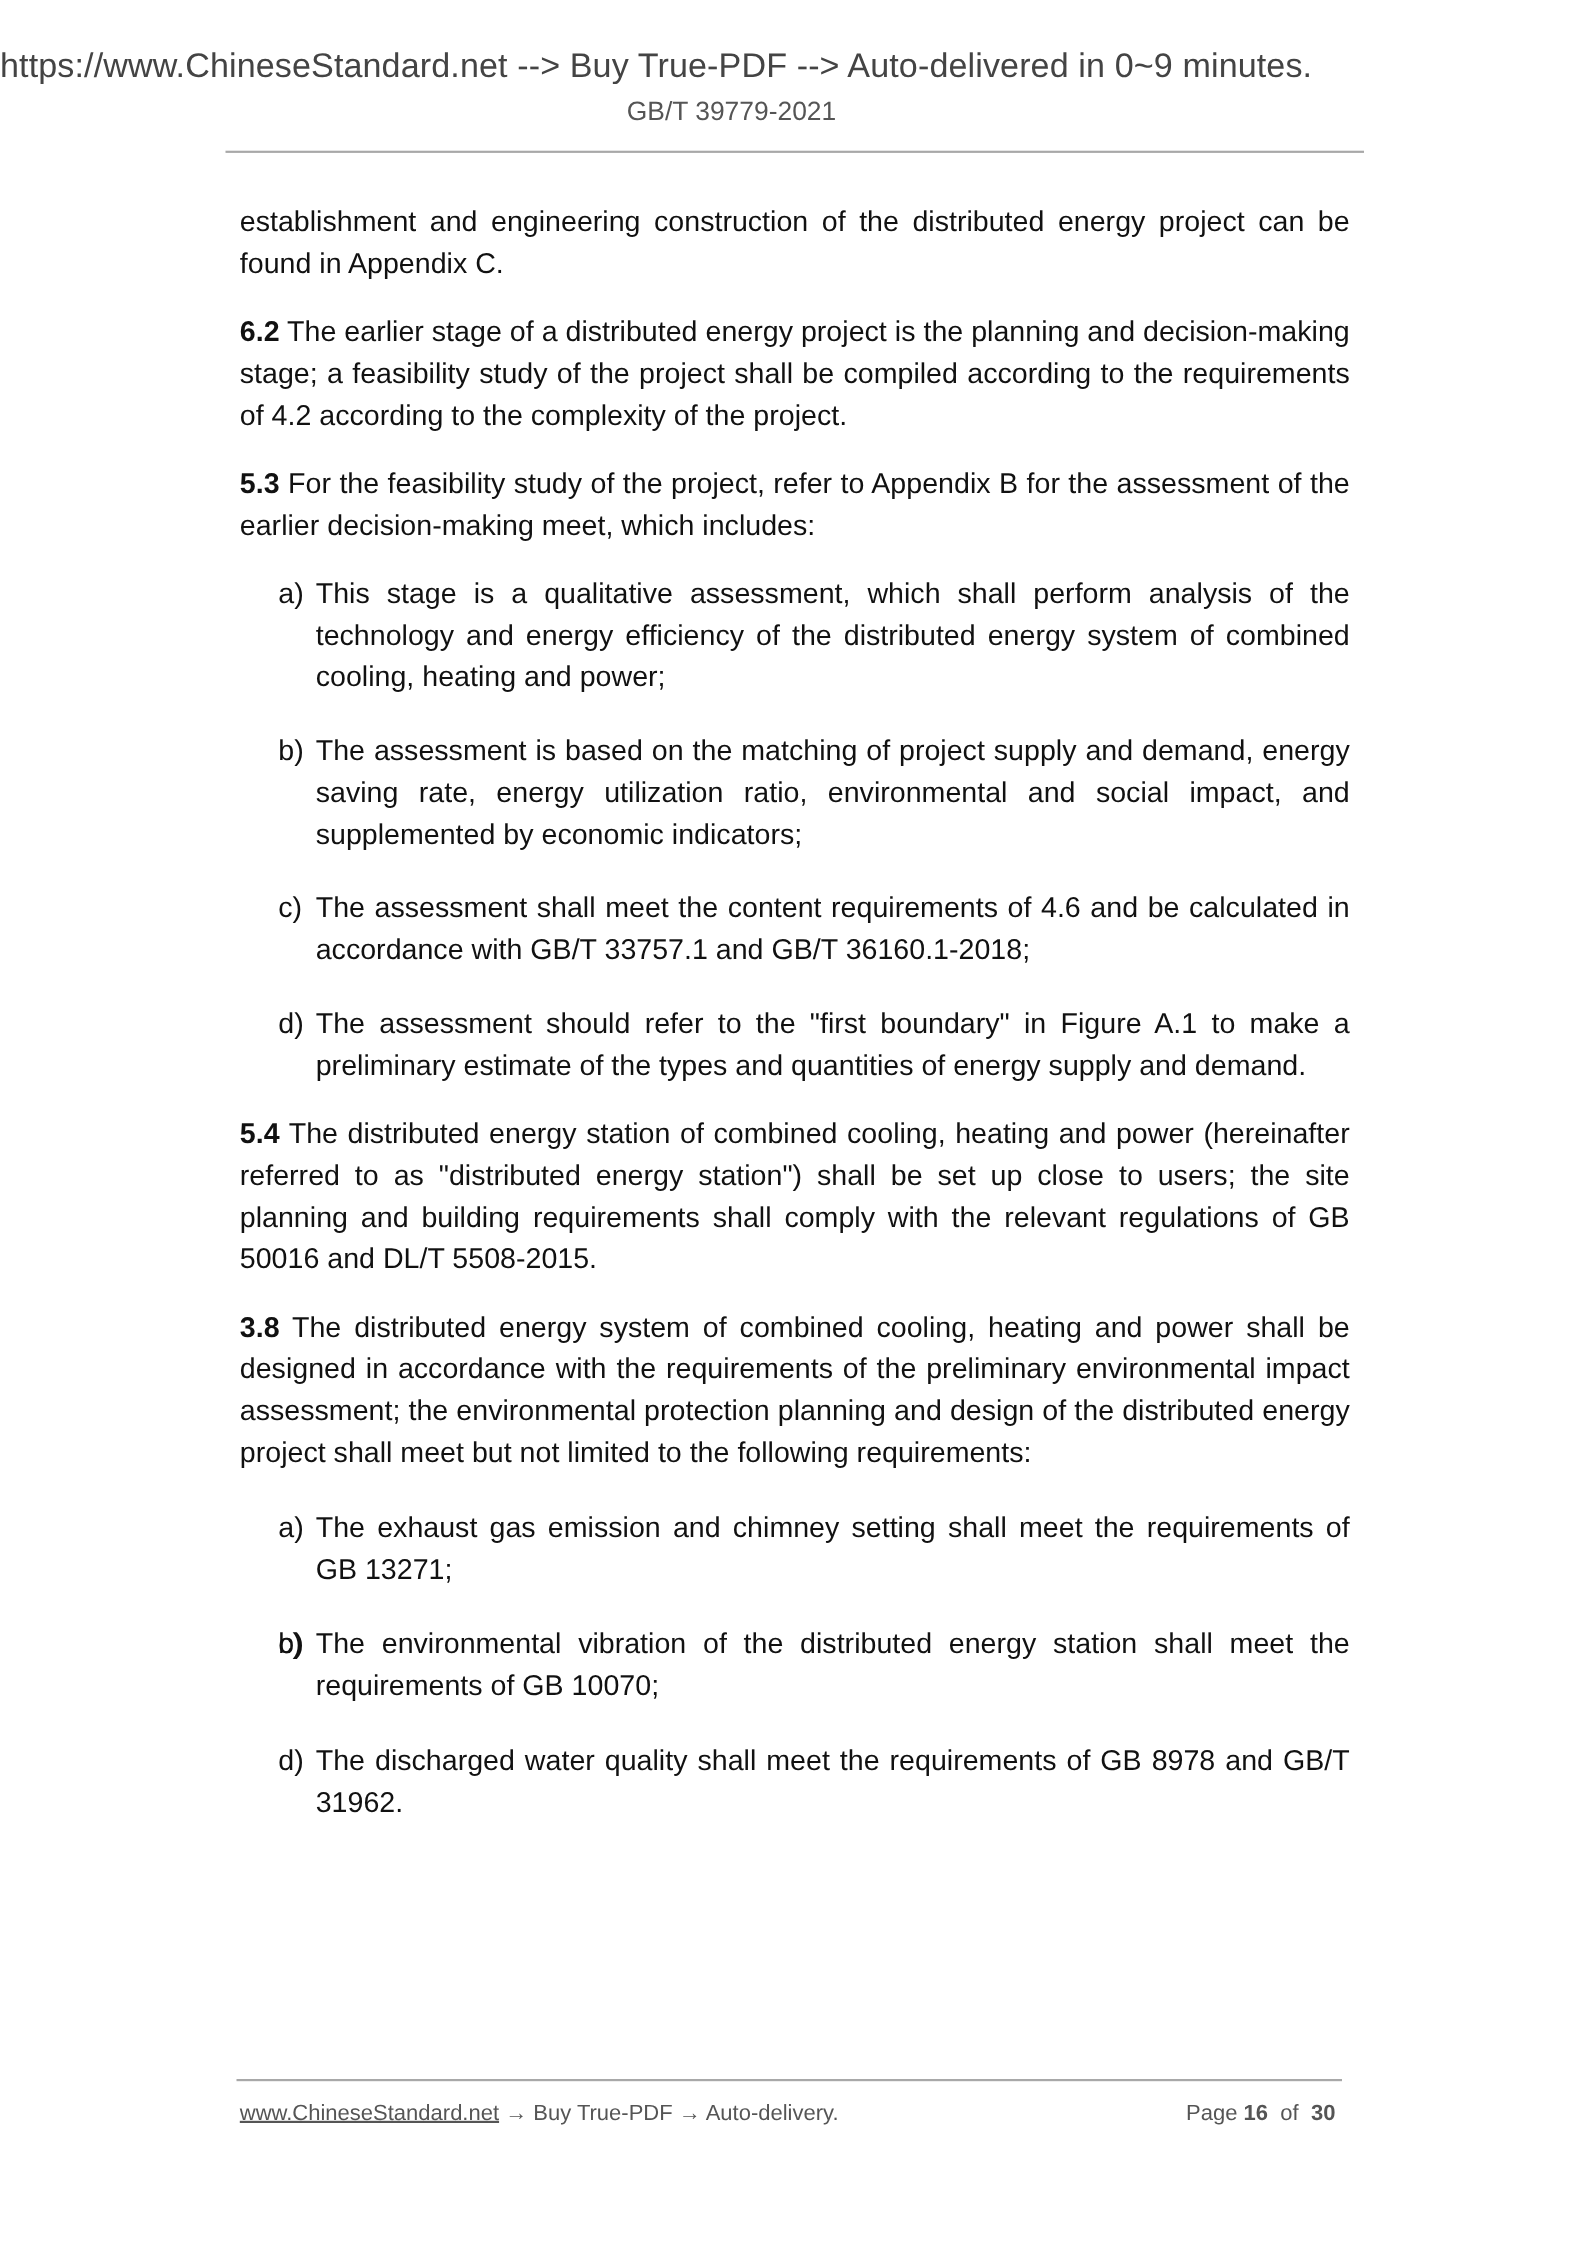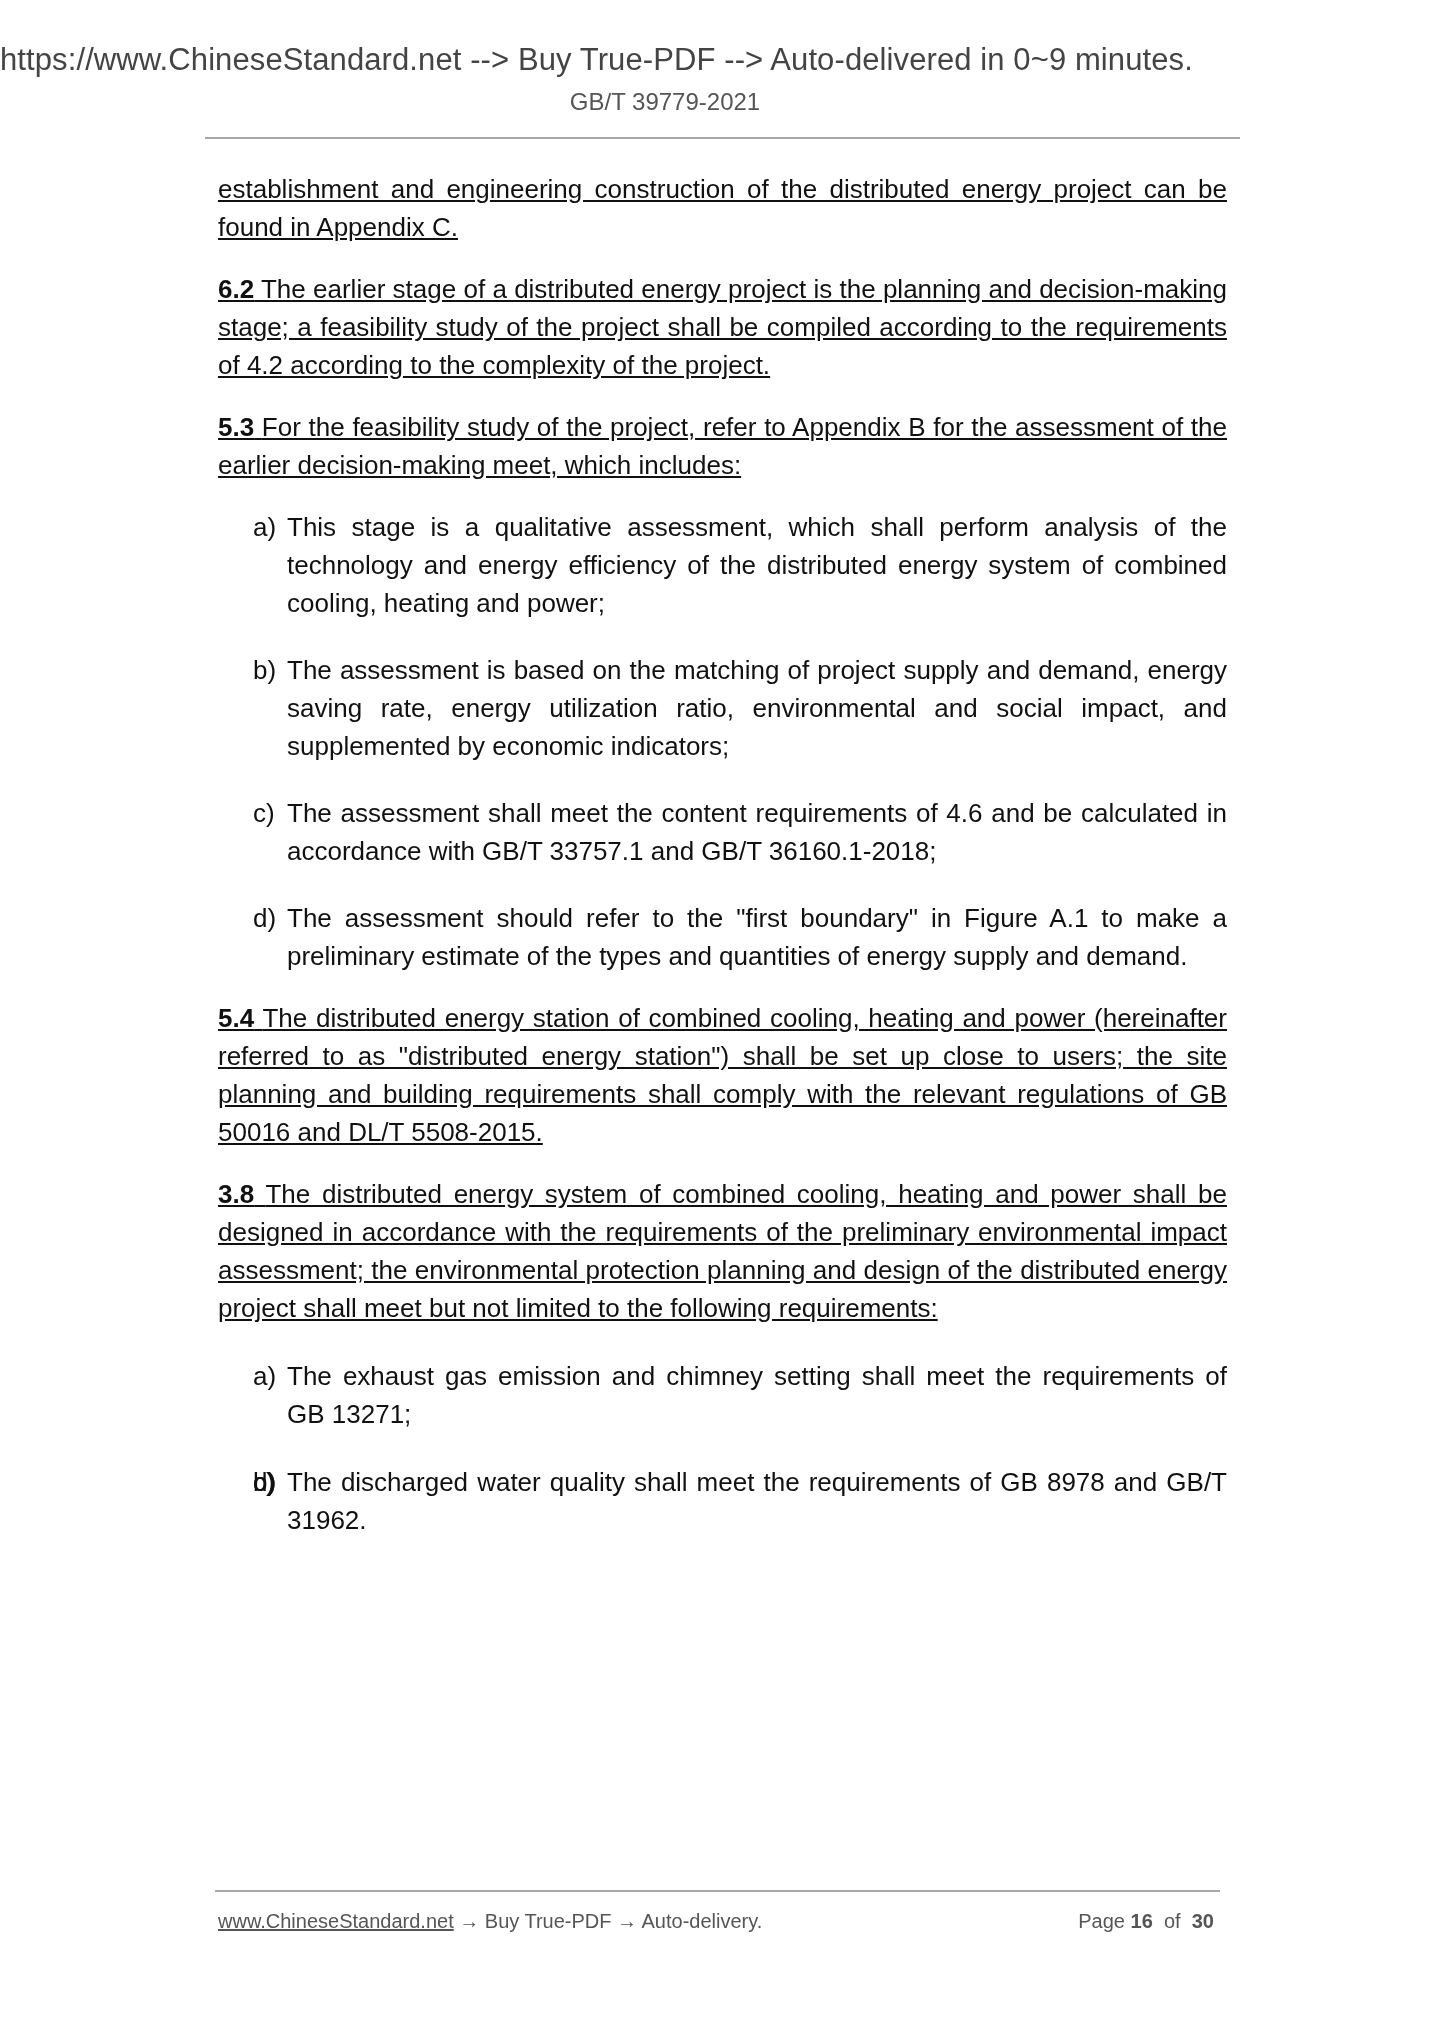--- a/index.html
+++ b/index.html
@@ -1,21 +1,21 @@
 <!DOCTYPE html>
 <html><head>
 <meta charset="utf-8">
 <style>
   html, body { margin: 0; padding: 0; background: #ffffff; }
   body { width: 1445px; height: 2044px; position: relative; overflow: hidden; font-family: "Liberation Sans", sans-serif; color: #111; }
   .hdr-url { position: absolute; top: 42px; left: 0; width: 1445px; text-align: left; font-size: 31px; color: #444; letter-spacing: 0.1px; white-space: nowrap; }
   .hdr-std { position: absolute; top: 88px; left: 0; width: 1330px; text-align: center; font-size: 24px; color: #555; }
   .hdr-rule { position: absolute; top: 137px; left: 205px; width: 1035px; height: 0; border-top: 2px solid #a8a8a8; }
   .body { position: absolute; top: 170px; left: 218px; width: 1009px; font-size: 26px; line-height: 38px; }
-  .para { margin: 0 0 24px 0; text-align: justify; text-align-last: left; text-decoration: underline; }
+  .para { margin: 12px 0 24px 0; text-align: justify; text-align-last: left; }
   .para b { font-weight: bold; }
   .list { margin: 0 0 24px 0; padding: 0; }
   .li { position: relative; padding-left: 69px; margin-bottom: 29px; text-align: justify; text-align-last: left; }
   .li .lbl { position: absolute; left: 35px; top: 0; }
   .list.tight .li { margin-bottom: 30px; }
   .ftr-rule { position: absolute; top: 1890px; left: 215px; width: 1005px; height: 0; border-top: 2px solid #a8a8a8; }
   .ftr { position: absolute; top: 1910px; left: 218px; width: 1000px; font-size: 20px; color: #555; }
   .ftr a { color: #555; text-decoration: underline; }
   .ftr .right { position: absolute; right: 4px; top: 0; }
   .ftr .right b { font-weight: bold; }
@@ -41,21 +41,21 @@
     <div class="li" style="margin-bottom:0"><span class="lbl">d)</span><span>The assessment should refer to the "first boundary" in Figure A.1 to make a preliminary estimate of the types and quantities of energy supply and demand.</span></div>
   </div>
 
   <p class="para"><b>5.4</b> <span>The distributed energy station of combined cooling, heating and power (hereinafter referred to as "distributed energy station") shall be set up close to users; the site planning and building requirements shall comply with the relevant regulations of GB 50016 and DL/T 5508-2015.</span></p>
 
   <p class="para" style="margin-bottom:30px"><b>3.8</b> <span>The distributed energy system of combined cooling, heating and power shall be designed in accordance with the requirements of the preliminary environmental impact assessment; the environmental protection planning and design of the distributed energy project shall meet but not limited to the following requirements:</span></p>
 
   <div class="list tight">
     <div class="li"><span class="lbl">a)</span><span>The exhaust gas emission and chimney setting shall meet the requirements of GB 13271;</span></div>
     <div class="li"><span class="lbl">b)</span></div>
-    <div class="li"><span class="lbl">c)</span></div>
+    <div class="li"><span class="lbl">c)</span><span>The environmental vibration of the distributed energy station shall meet the requirements of GB 10070;</span></div>
     <div class="li" style="margin-bottom:0"><span class="lbl">d)</span><span>The discharged water quality shall meet the requirements of GB 8978 and GB/T 31962.</span></div>
   </div>
 </div>
 
 <div class="ftr-rule"></div>
 <div class="ftr">
   <a>www.ChineseStandard.net</a><span> → Buy True-PDF → Auto-delivery.</span>
   <span class="right"><span>Page</span>&nbsp;<b>16</b>&nbsp;&nbsp;<span>of</span>&nbsp;&nbsp;<b>30</b></span>
 </div>
 

